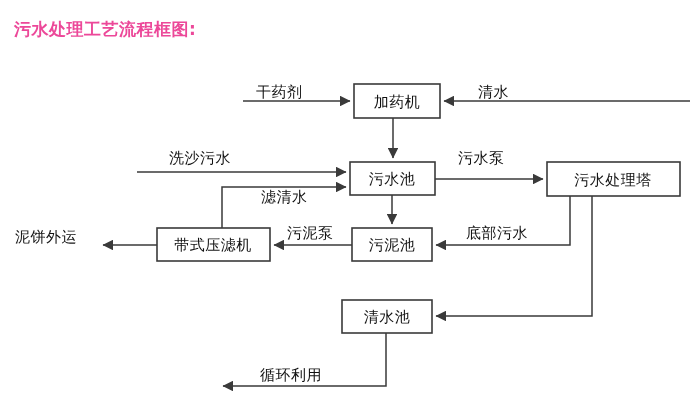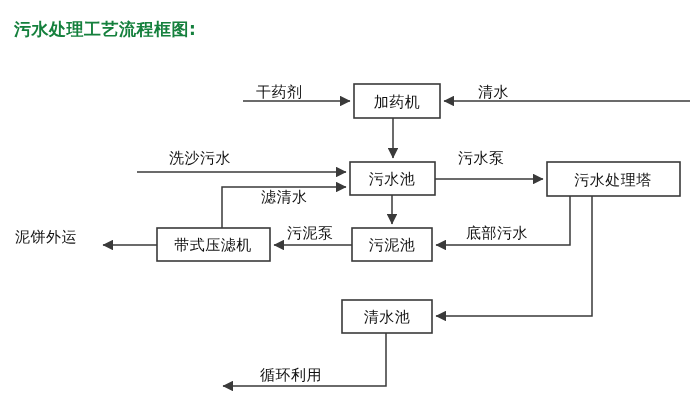--- a/index.html
+++ b/index.html
@@ -21,21 +21,21 @@
     height: 420px;
   }
   #title {
     position: absolute;
     left: 14px;
     top: 18px;
     font-size: 17px;
     font-weight: bold;
     letter-spacing: 0.5px;
     white-space: nowrap;
-    color: #15803d;
+    color: #ec4899;
   }
   svg#flow {
     position: absolute;
     left: 0;
     top: 0;
     width: 700px;
     height: 420px;
   }
   .box-rect {
     fill: #ffffff;

